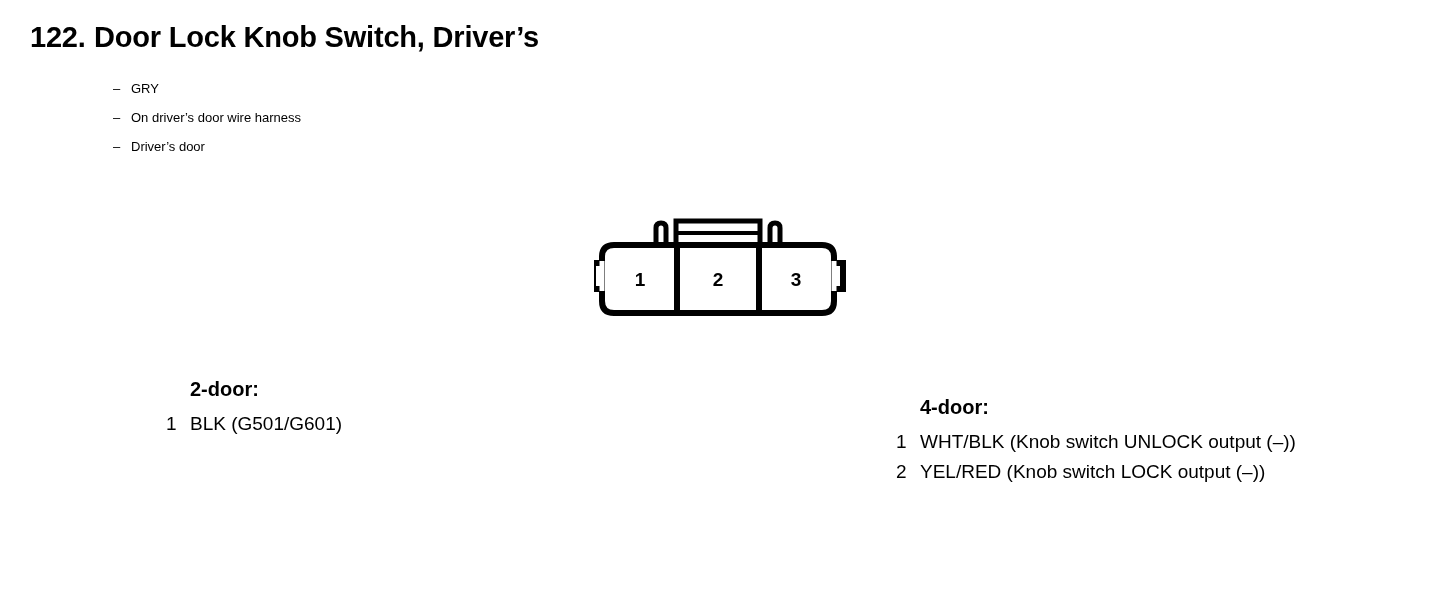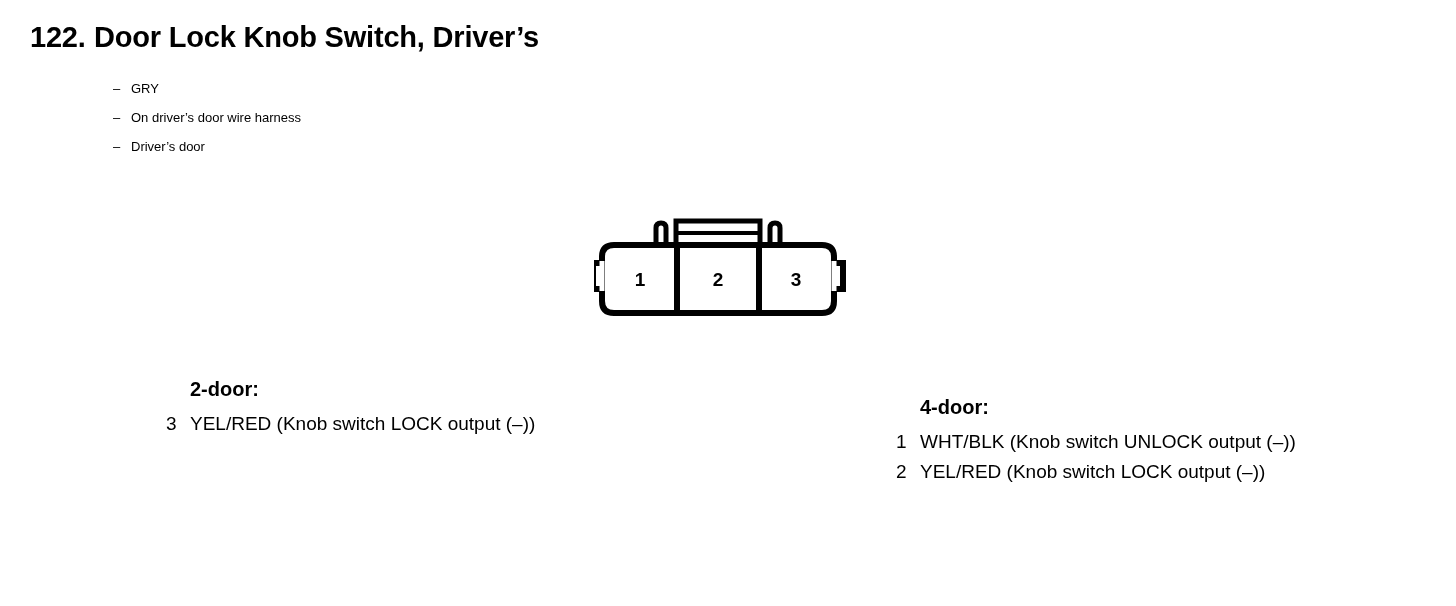--- a/index.html
+++ b/index.html
@@ -143,21 +143,21 @@
 
     <text class="pin-num" x="46" y="71">1</text>
     <text class="pin-num" x="124" y="71">2</text>
     <text class="pin-num" x="202" y="71">3</text>
   </svg>
 </div>
 
 <div id="pinout-2door" class="pinout-column">
   <div class="pinout-heading">2-door:</div>
   <div class="pin-row">
-    <span class="pin-index">3</span><span class="pin-desc">YEL/RED (Knob switch LOCK output (–))</span>
+    <span class="pin-index">1</span><span class="pin-desc">BLK (G501/G601)</span>
   </div>
 </div>
 
 <div id="pinout-4door" class="pinout-column">
   <div class="pinout-heading">4-door:</div>
   <div class="pin-row">
     <span class="pin-index">1</span><span class="pin-desc">WHT/BLK (Knob switch UNLOCK output (–))</span>
   </div>
   <div class="pin-row">
     <span class="pin-index">2</span><span class="pin-desc">YEL/RED (Knob switch LOCK output (–))</span>

